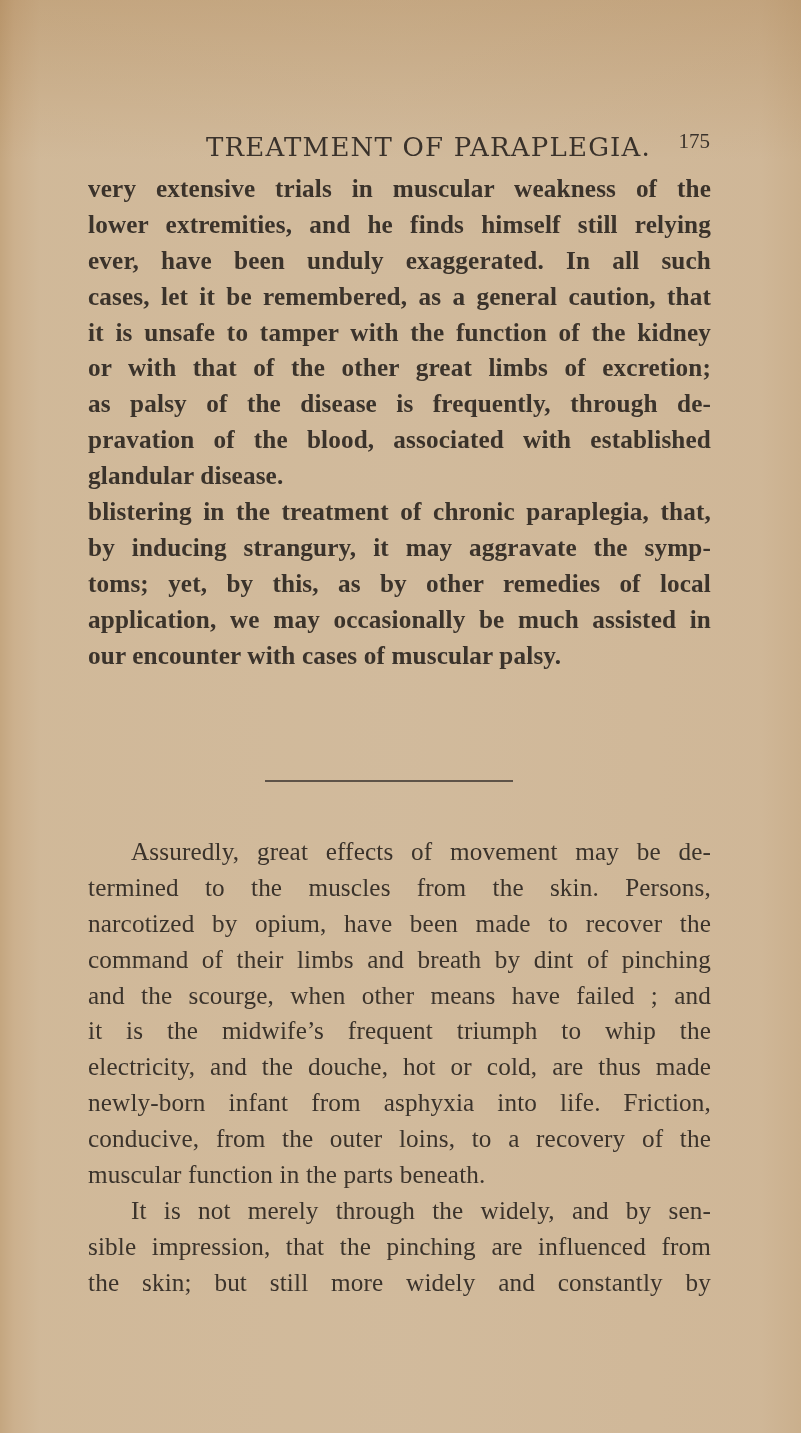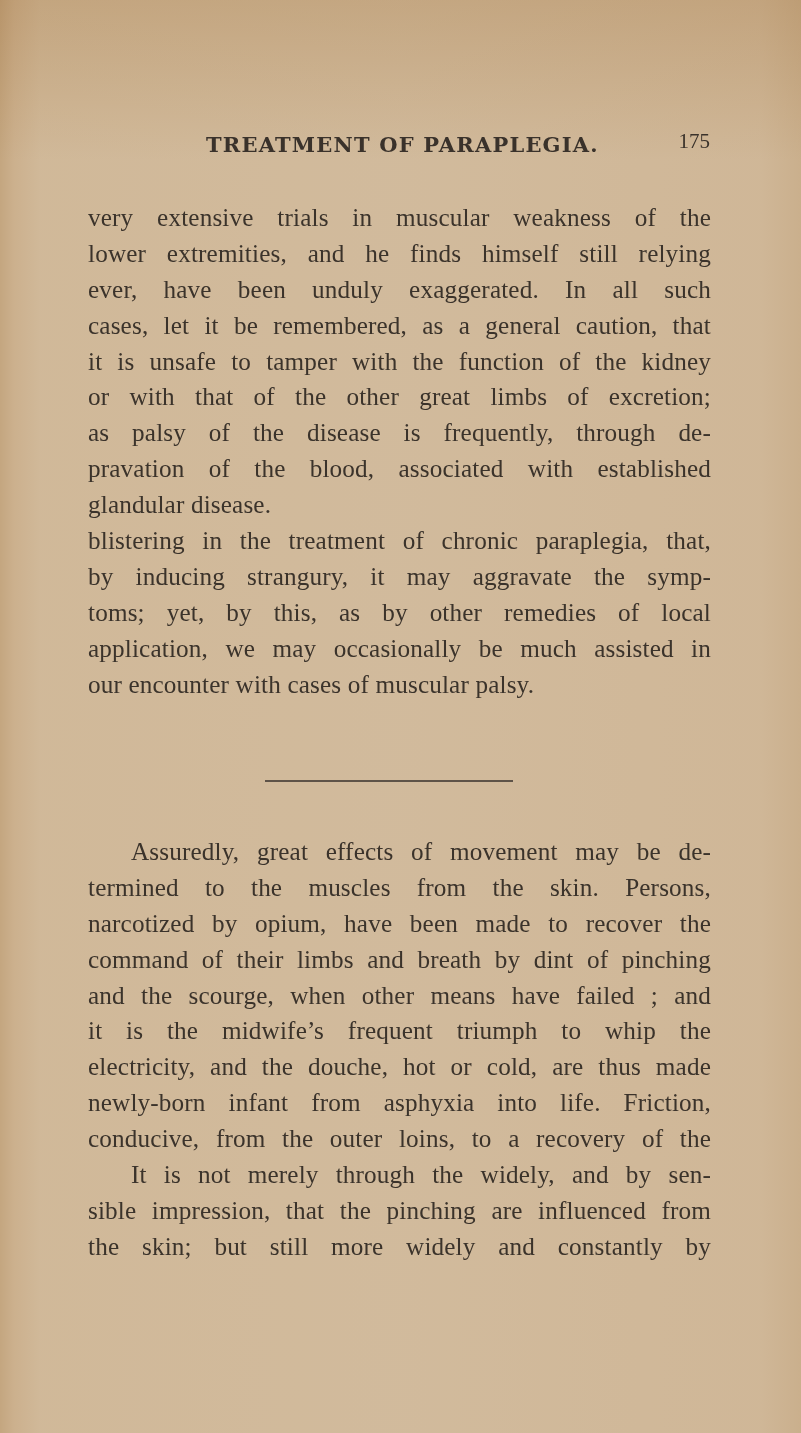--- a/index.html
+++ b/index.html
@@ -29,25 +29,24 @@
       left: 88px;
       width: 622px;
       top: 132px;
       height: 30px;
     }
     .running-title {
       position: absolute;
       left: 118px;
       top: 0;
       font-family: "DejaVu Serif", serif;
-      font-size: 21px;
+      font-size: 26px;
       letter-spacing: 1.2px;
       color: #3a322b;
       white-space: nowrap;
-      font-weight: bold;
     }
     .page-number {
       position: absolute;
       right: 0;
       top: -3px;
       font-family: "Liberation Serif", serif;
       font-size: 21px;
       color: #3a322b;
     }
     .text-block {
@@ -66,21 +65,21 @@
       text-align: justify;
       text-align-last: justify;
       letter-spacing: 0.15px;
     }
     .line.last {
       text-align-last: left;
     }
     .line.indent {
       padding-left: 43px;
     }
-    .block-1 { top: 200px; }
+    .block-1 { top: 171px; font-weight: bold; }
     .block-2 { top: 834px; }
     .section-rule {
       position: absolute;
       left: 265px;
       width: 248px;
       top: 780px;
       height: 2px;
       background: #4a413a;
       opacity: 0.85;
     }
@@ -117,18 +116,19 @@
   <div class="text-block block-2">
     <span class="line indent">Assuredly, great effects of movement may be de-</span>
     <span class="line">termined to the muscles from the skin.  Persons,</span>
     <span class="line">narcotized by opium, have been made to recover the</span>
     <span class="line">command of their limbs and breath by dint of pinching</span>
     <span class="line">and the scourge, when other means have failed ; and</span>
     <span class="line">it is the midwife’s frequent triumph to whip the</span>
     <span class="line">electricity, and the douche, hot or cold, are thus made</span>
     <span class="line">newly-born infant from asphyxia into life.  Friction,</span>
     <span class="line">conducive, from the outer loins, to a recovery of the</span>
+    <span class="line last">muscular function in the parts beneath.</span>
     <span class="line indent">It is not merely through the widely, and by sen-</span>
     <span class="line">sible impression, that the pinching are influenced from</span>
     <span class="line">the skin; but still more widely and constantly by</span>
   </div>
 
 </div>
 
 </body></html>

